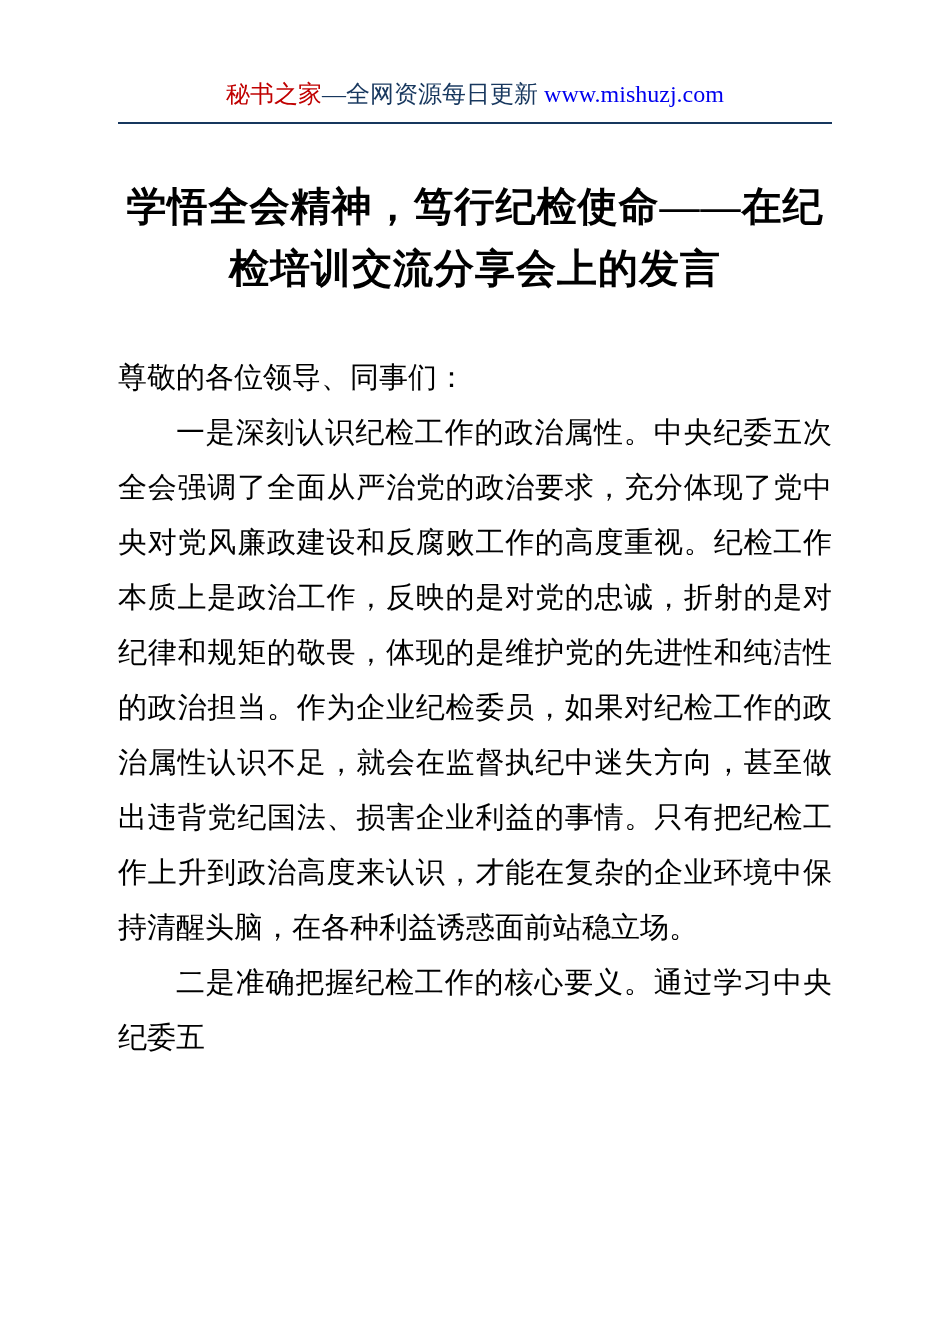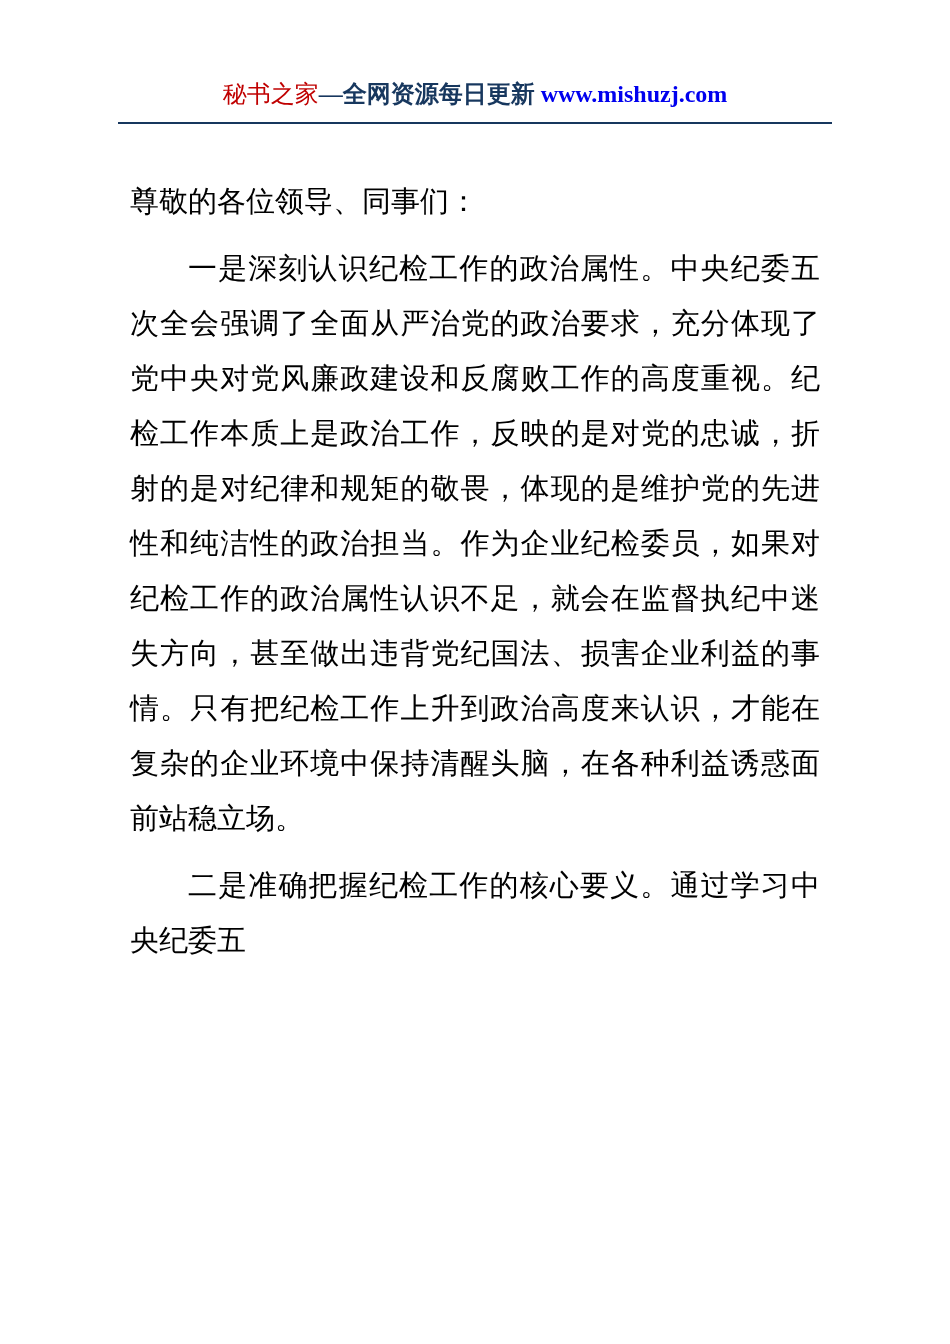--- a/index.html
+++ b/index.html
@@ -31,60 +31,61 @@
     padding-bottom: 12px;
     border-bottom: 2px solid var(--rule-color);
     white-space: nowrap;
   }
   .header .site-name {
     color: var(--site-name-color);
     font-weight: normal;
   }
   .header .tagline {
     color: var(--tagline-color);
-    font-weight: bold;
+    font-weight: normal;
   }
   .header .site-url {
     color: var(--url-color);
-    font-weight: bold;
+    font-weight: normal;
     text-decoration: none;
   }
   .doc-title {
     margin-top: 52px;
     font-size: 40px;
     line-height: 62px;
     font-weight: bold;
     text-align: center;
     letter-spacing: 1px;
   }
   .doc-body {
     margin-top: 50px;
     font-size: 29px;
     line-height: 55px;
     text-align: justify;
   }
   .doc-body p {
-    margin: 12px;
+    margin: 0;
   }
   .doc-body p.indent {
     text-indent: 2em;
   }
   .doc-body strong.lead {
     font-weight: normal;
   }
 </style>
 </head>
 <body>
 
 <div class="page">
 
   <div class="header">
     <span class="site-name">秘书之家</span><span class="tagline">—全网资源每日更新 </span><a class="site-url">www.mishuzj.com</a>
   </div>
 
+  <h1 class="doc-title">学悟全会精神，笃行纪检使命——在纪检培训交流分享会上的发言</h1>
 
   <div class="doc-body">
 
     <p class="salutation">尊敬的各位领导、同事们：</p>
 
 
 
     <p class="indent"><strong class="lead">一是</strong><span>深刻认识纪检工作的政治属性。中央纪委五次全会强调了全面从严治党的政治要求，充分体现了党中央对党风廉政建设和反腐败工作的高度重视。纪检工作本质上是政治工作，反映的是对党的忠诚，折射的是对纪律和规矩的敬畏，体现的是维护党的先进性和纯洁性的政治担当。作为企业纪检委员，如果对纪检工作的政治属性认识不足，就会在监督执纪中迷失方向，甚至做出违背党纪国法、损害企业利益的事情。只有把纪检工作上升到政治高度来认识，才能在复杂的企业环境中保持清醒头脑，在各种利益诱惑面前站稳立场。</span></p>
 
     <p class="indent"><strong class="lead">二是</strong><span>准确把握纪检工作的核心要义。通过学习中央纪委五</span></p>

